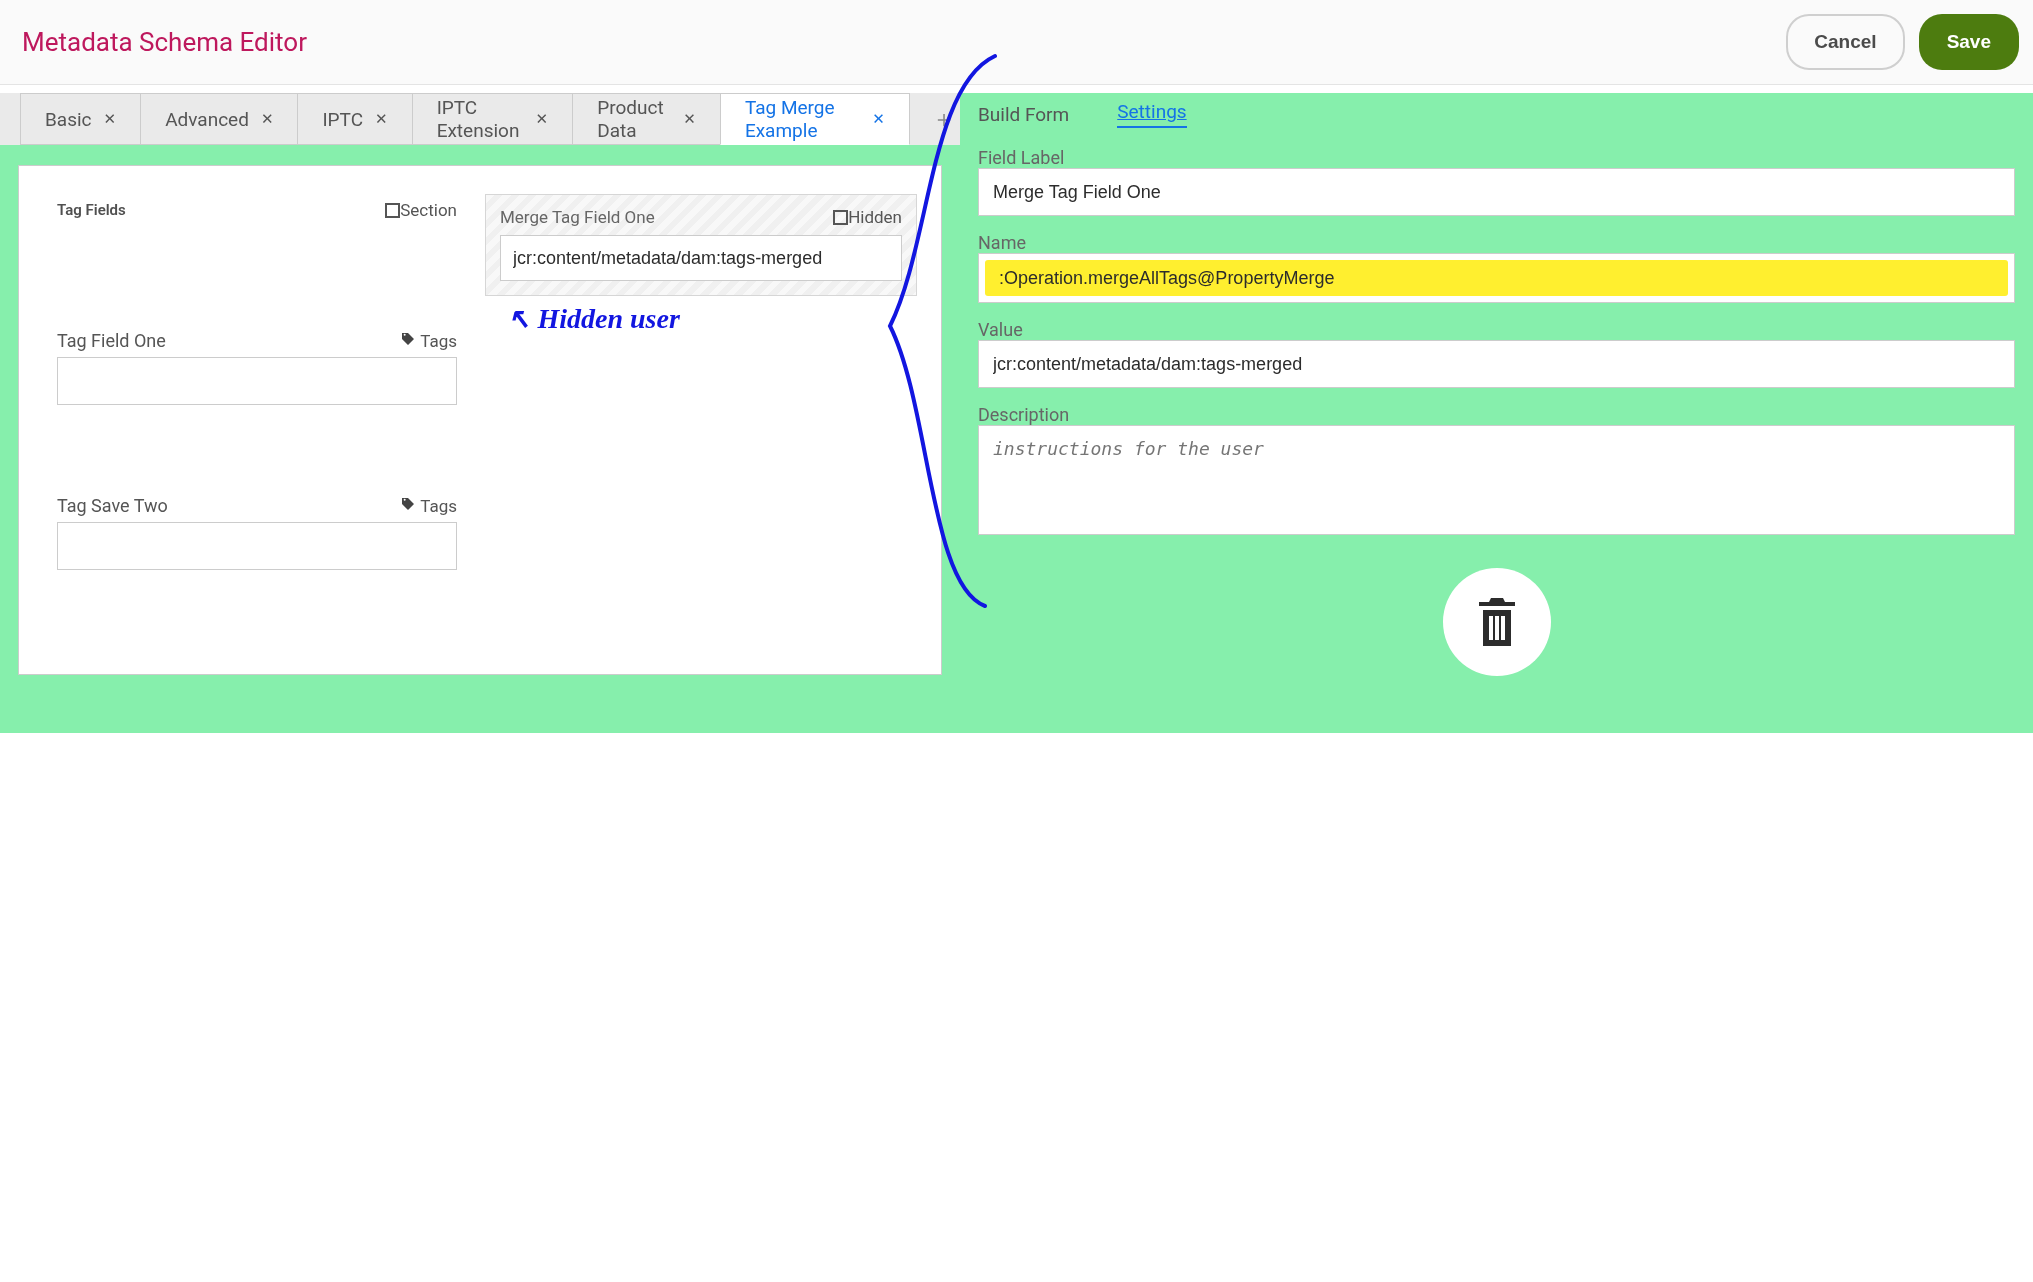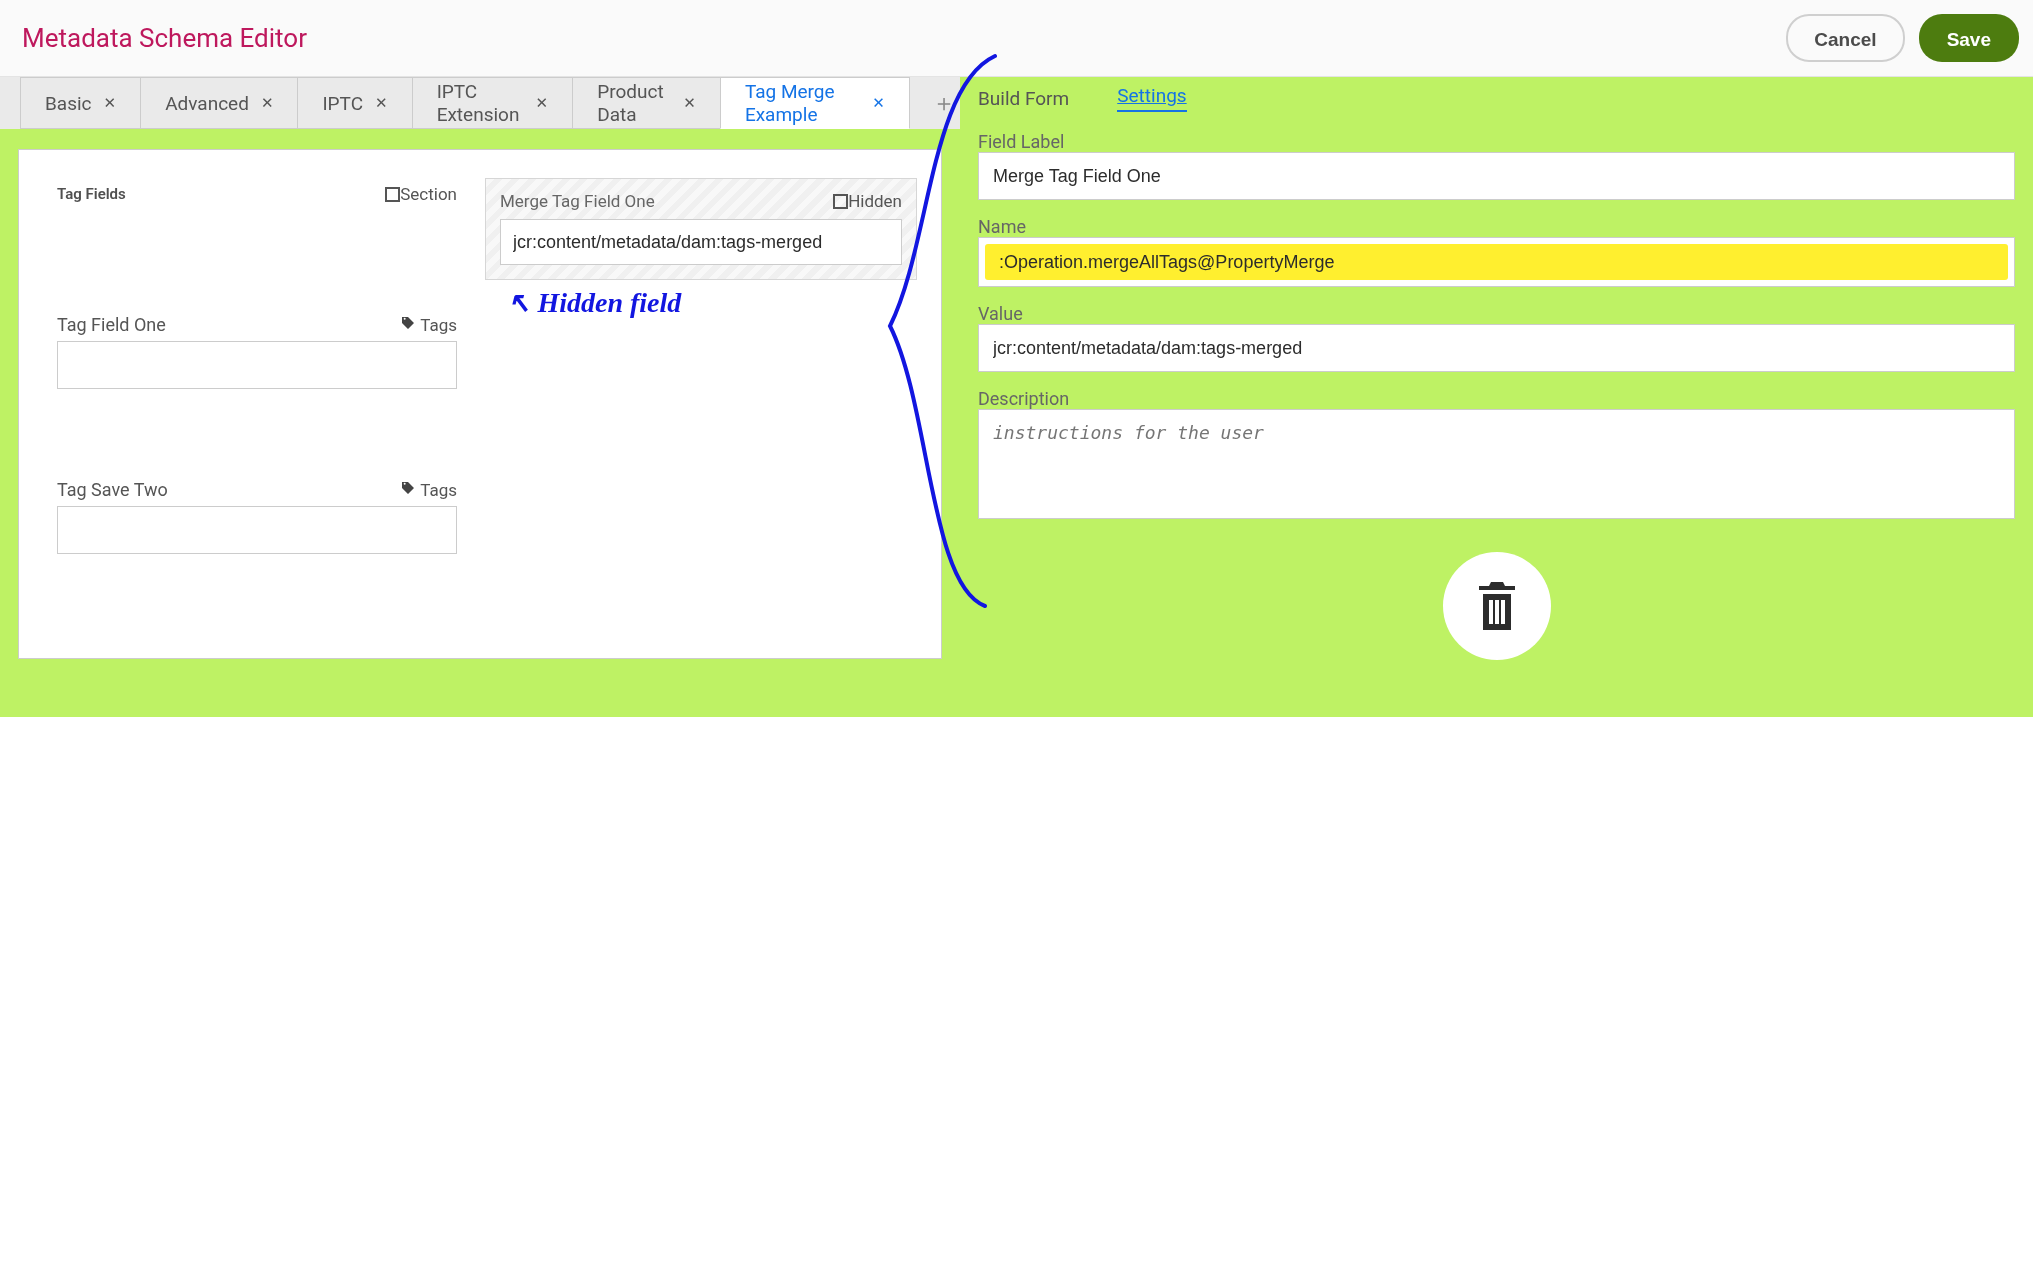--- a/index.html
+++ b/index.html
@@ -20,41 +20,42 @@
     }
     .page-title {
       color: #be185d;
       font-weight: 400;
       font-size: 26px;
     }
     .header-actions { display: flex; gap: 14px; }
     .btn {
       border-radius: 23px;
       padding: 0 26px;
-      height: 48px;
+      height: 56px;
       line-height: 48px;
       font-size: 19px;
       font-weight: 600;
       cursor: pointer;
       border: 2px solid transparent;
     }
     .btn-secondary {
       background: #fafafa;
       border: 2px solid #cfcfcf;
       color: #4b4b4b;
     }
     .btn-primary {
       background: #4d7c0f;
       color: #fff;
     }
     
     .workspace {
       display: flex;
-      background: #bef264;
+      background: #86efac;
       min-height: 640px;
+      margin-top: 8px;
     }
     .canvas-area {
       flex: 0 0 960px;
       padding: 0 0 30px 0;
     }
     .side-area {
       flex: 1;
       padding: 0 18px 20px 18px;
       position: relative;
     }
@@ -358,21 +359,21 @@
         <div class="hidden-tile">
           <div class="hidden-head">
             <span>Merge Tag Field One</span>
             <span class="small-check">
               <span class="checkbox-box"></span>
               <span>Hidden</span>
             </span>
           </div>
           <input class="hidden-input" value="jcr:content/metadata/dam:tags-merged" style="">
         </div>
-        <div class="handwritten">↖ Hidden field</div>
+        <div class="handwritten">↖ Hidden user</div>
       </div>
     </div>
   </div>
 
   <div class="side-area">
     <div class="side-tabs">
       <span class="side-tab">Build Form</span>
       <span class="side-tab active">Settings</span>
     </div>
 

